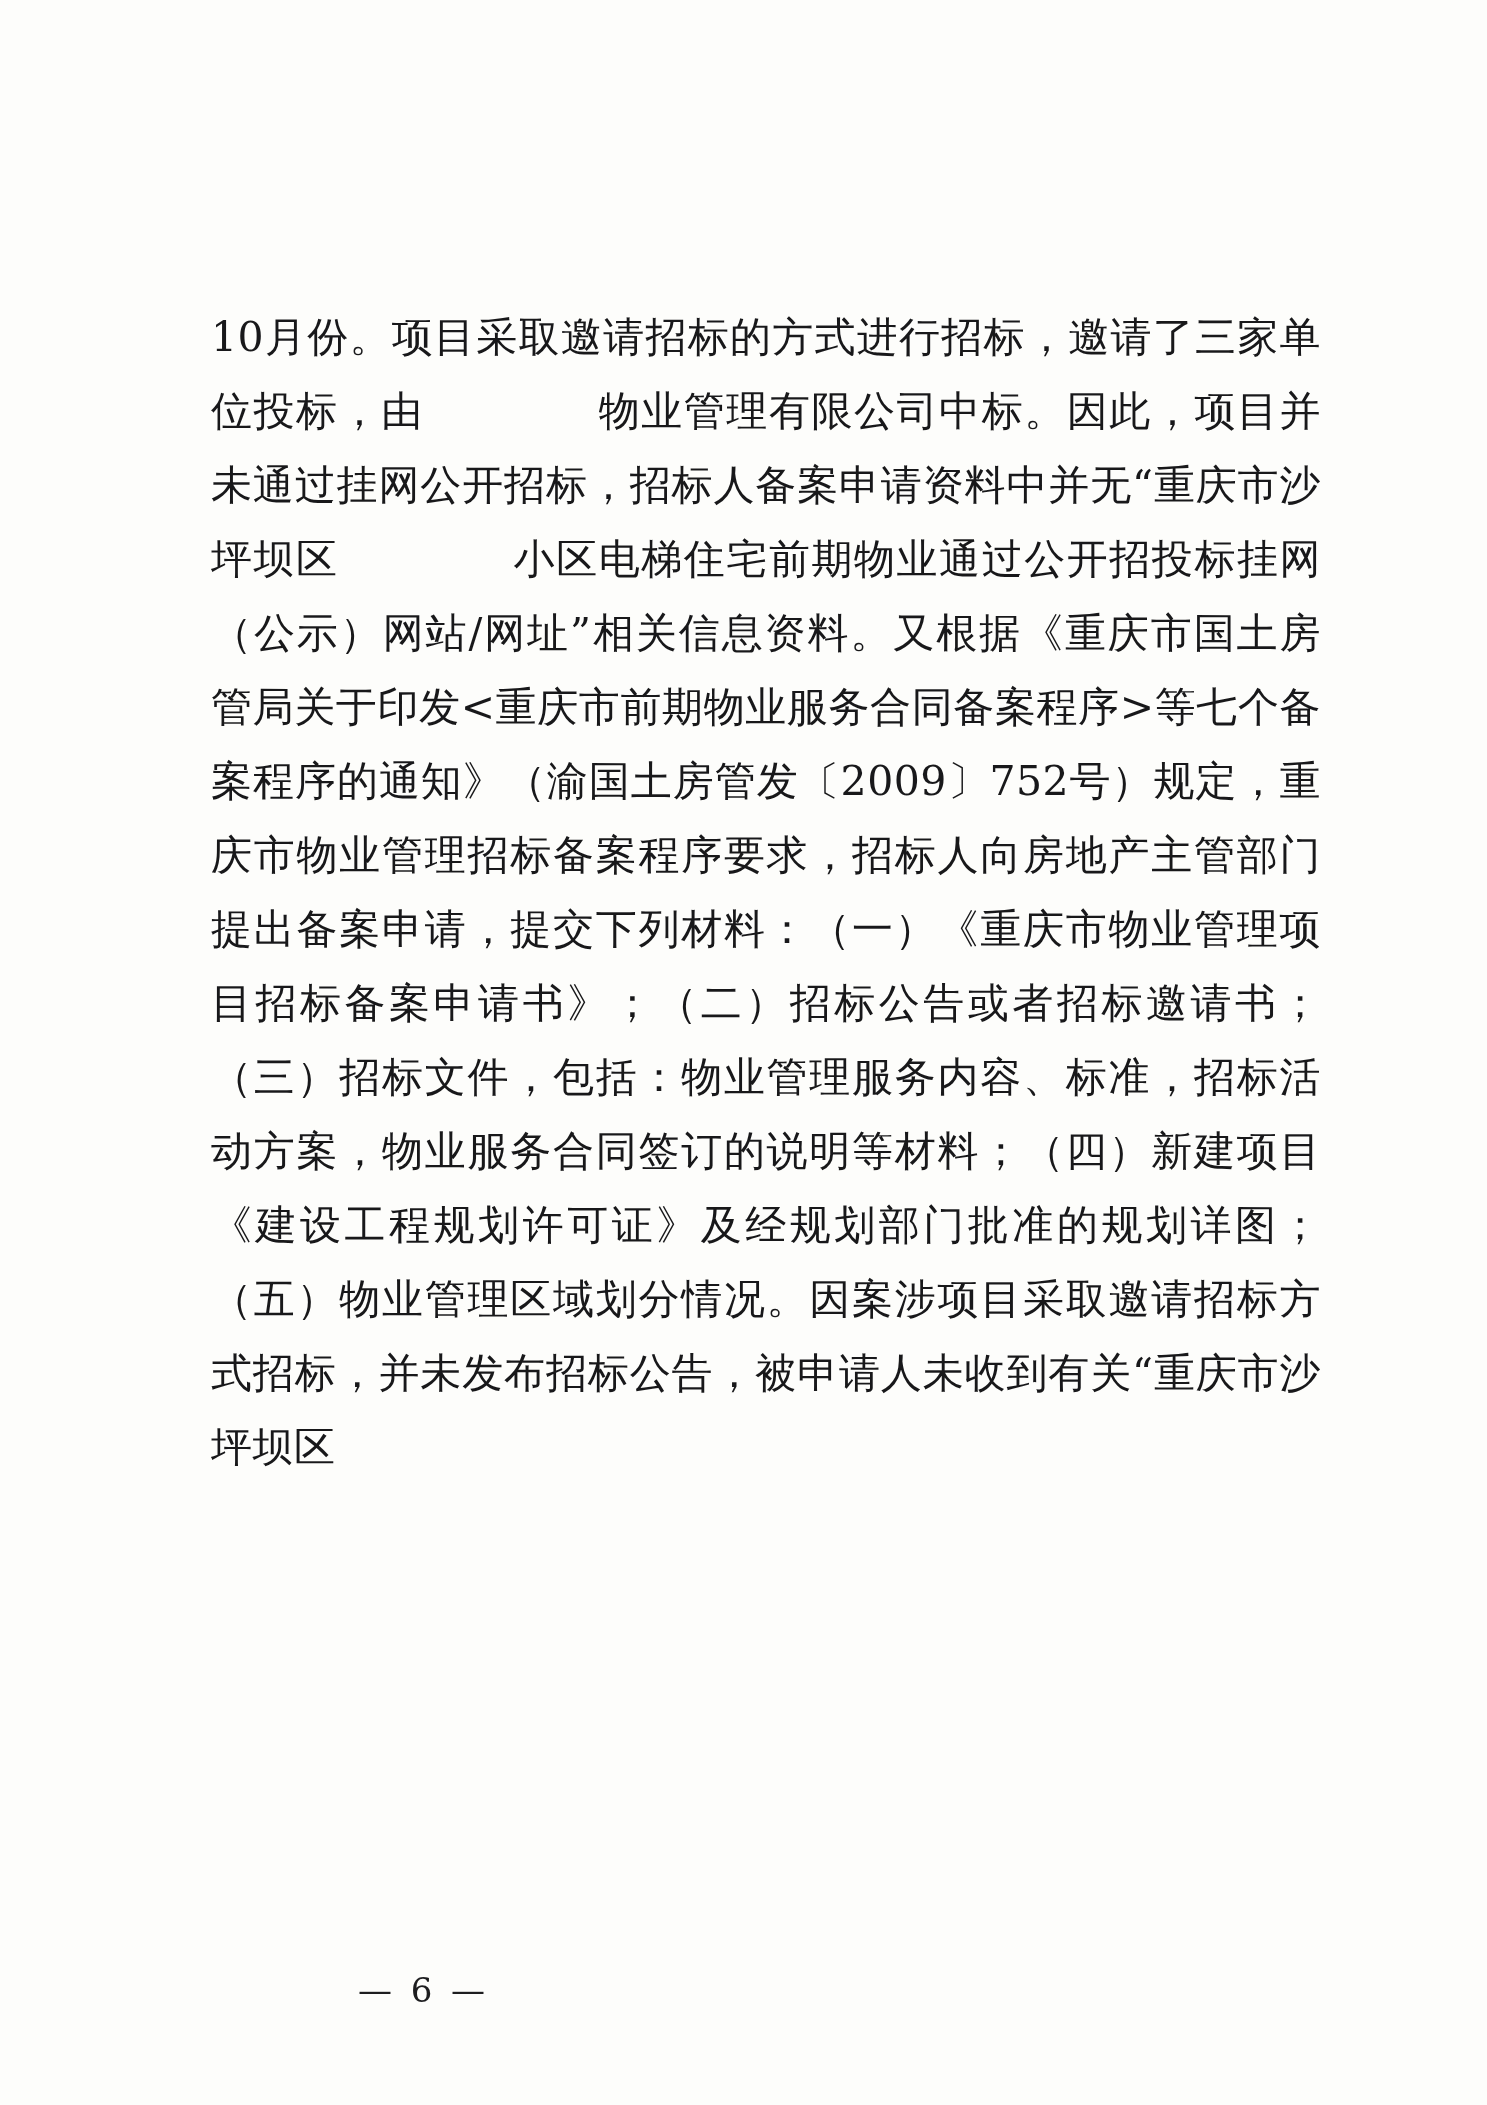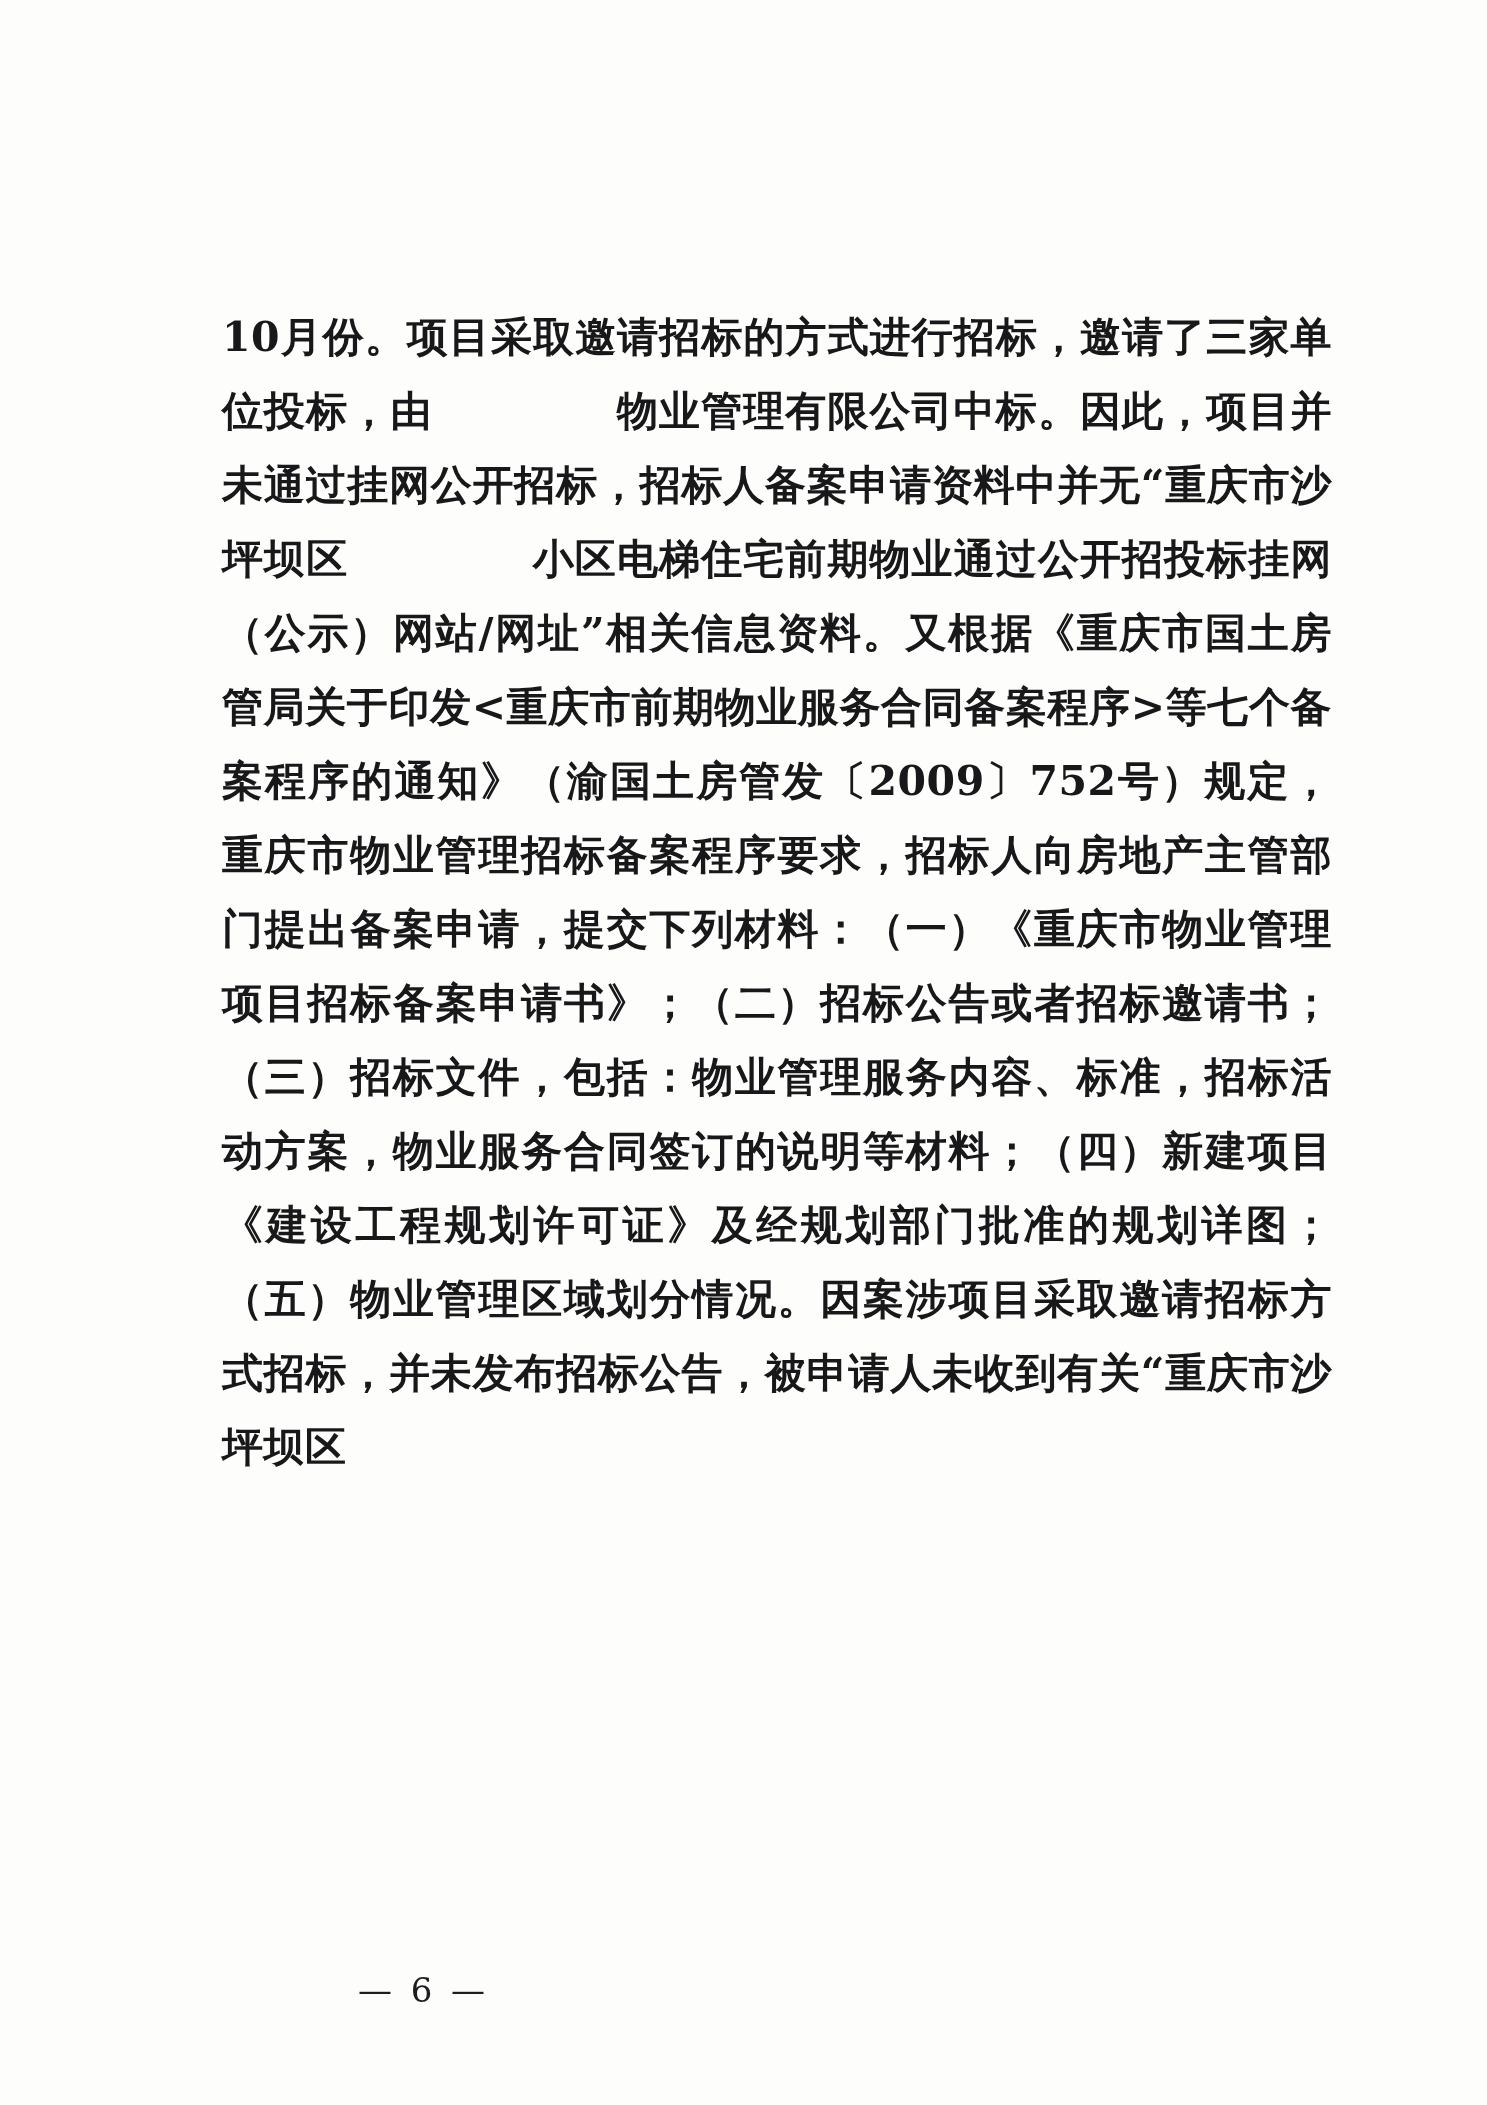--- a/index.html
+++ b/index.html
@@ -14,24 +14,23 @@
     font-family: "DejaVu Serif", serif;
     overflow: hidden;
   }
   .page {
     position: absolute;
     inset: 0;
     background: #fdfdfb;
   }
   .doc-body {
     position: absolute;
-    left: 222px;
+    left: 211px;
     top: 300px;
     width: 1110px;
-    font-weight: bold;
   }
   .para {
     font-size: 41px;
     line-height: 74px;
     color: #18181a;
     letter-spacing: 0.5px;
     text-align: justify;
     text-justify: inter-ideograph;
     margin: 0;
     font-family: "DejaVu Serif", "Liberation Serif", serif;

